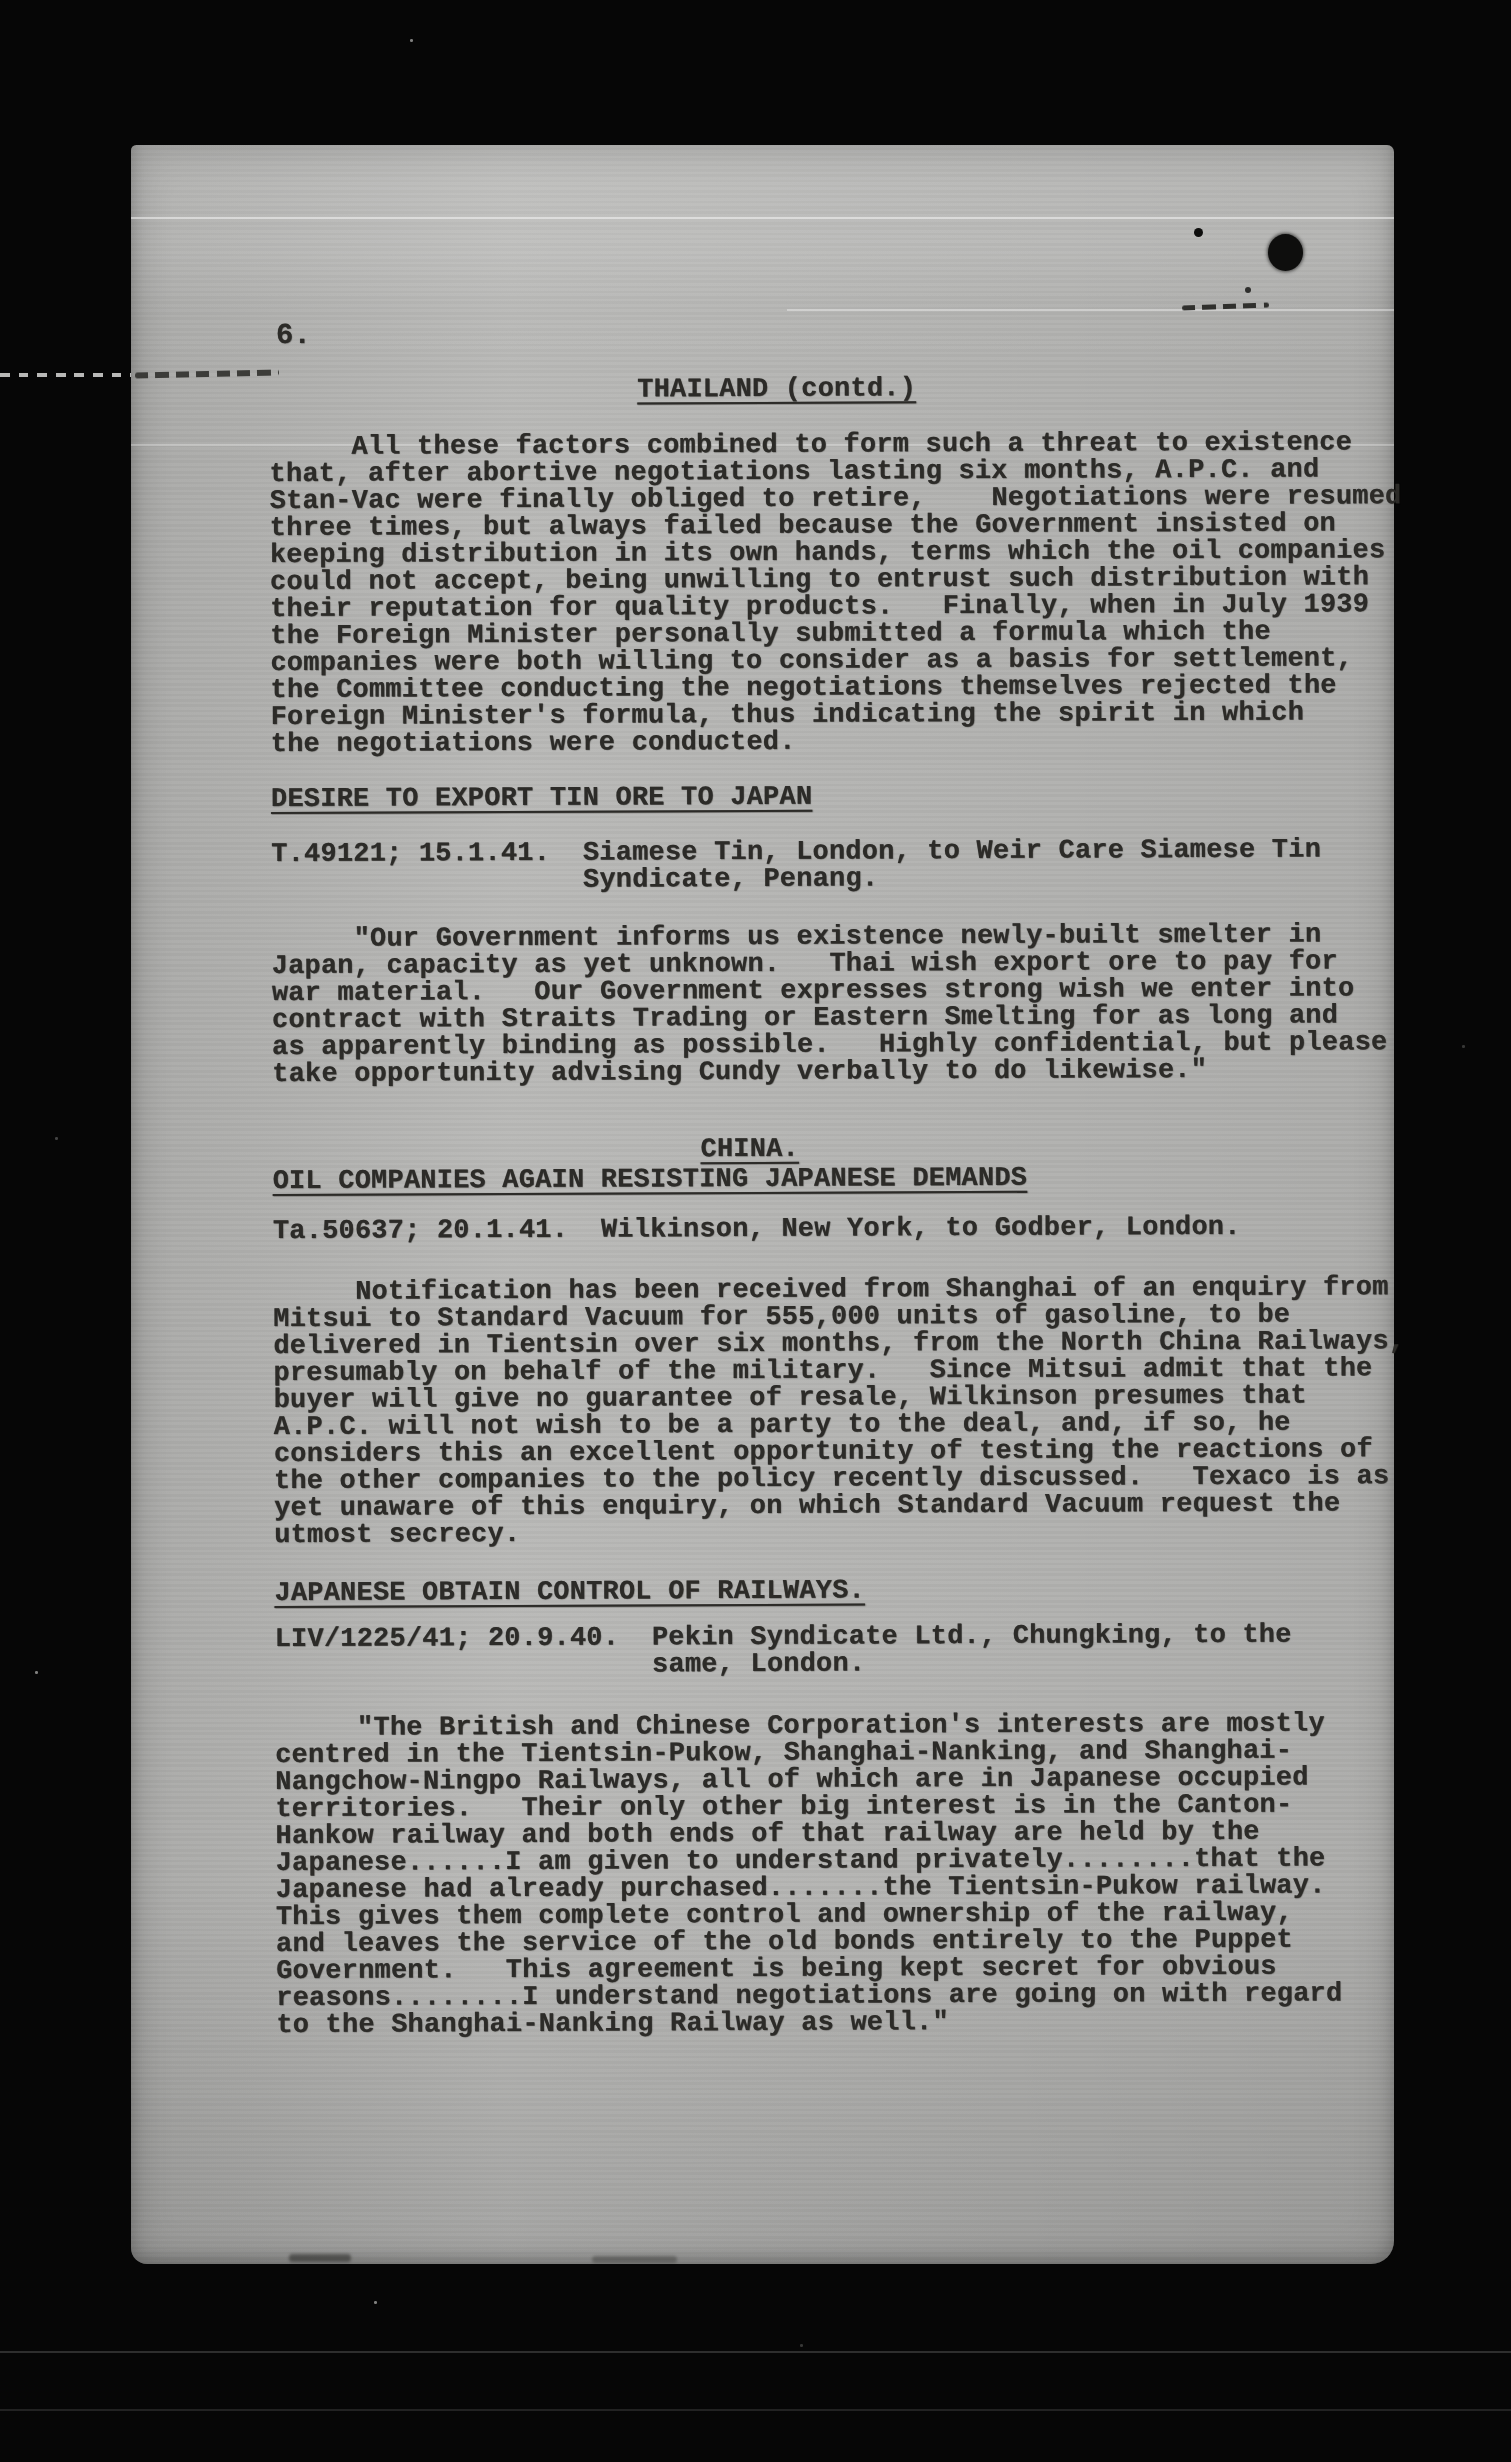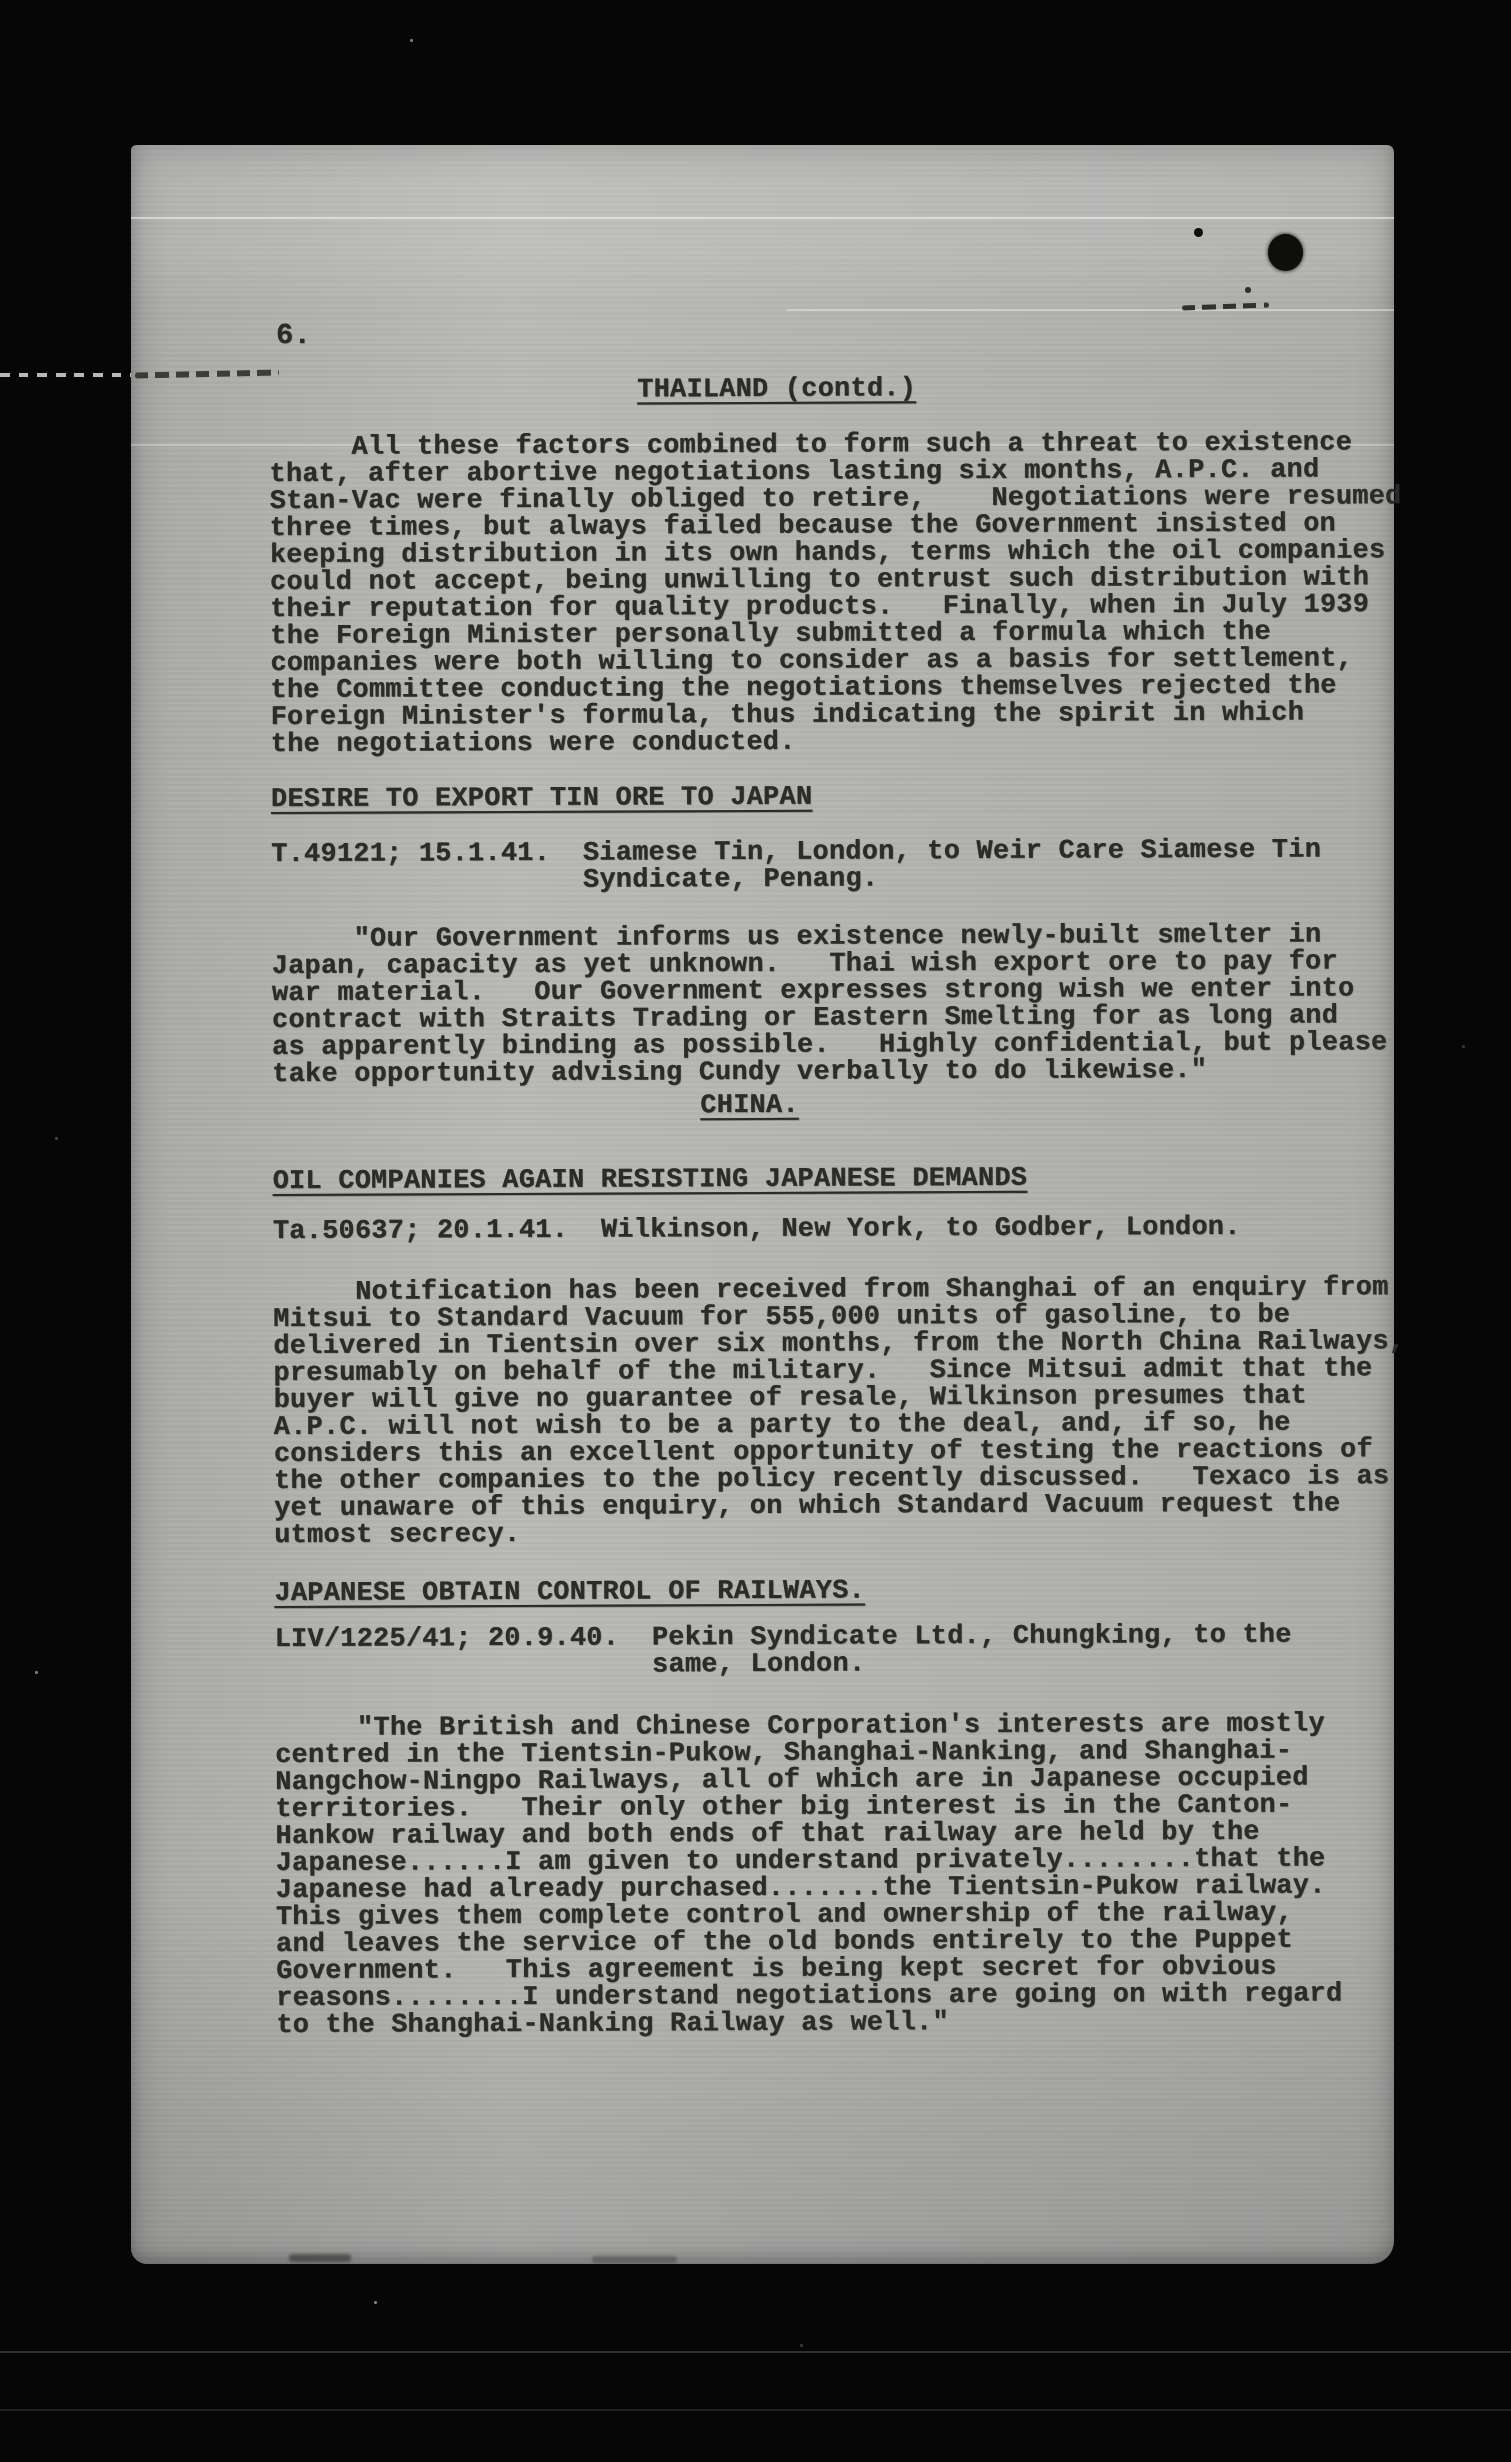--- a/index.html
+++ b/index.html
@@ -95,21 +95,21 @@
       <div class="txt" style="top:695px;">T.49121; 15.1.41.  Siamese Tin, London, to Weir Care Siamese Tin
                    Syndicate, Penang.</div>
 
       <div class="txt" style="top:780px;">     "Our Government informs us existence newly-built smelter in
 Japan, capacity as yet unknown.   Thai wish export ore to pay for
 war material.   Our Government expresses strong wish we enter into
 contract with Straits Trading or Eastern Smelting for as long and
 as apparently binding as possible.   Highly confidential, but please
 take opportunity advising Cundy verbally to do likewise."</div>
 
-      <div class="txt hd" style="left:567px;top:948px;">CHINA.</div>
+      <div class="txt hd" style="left:567px;top:992px;">CHINA.</div>
 
       <div class="txt hd" style="top:1022px;">OIL COMPANIES AGAIN RESISTING JAPANESE DEMANDS</div>
 
       <div class="txt" style="top:1072px;">Ta.50637; 20.1.41.  Wilkinson, New York, to Godber, London.</div>
 
       <div class="txt" style="top:1133px;">     Notification has been received from Shanghai of an enquiry from
 Mitsui to Standard Vacuum for 555,000 units of gasoline, to be
 delivered in Tientsin over six months, from the North China Railways,
 presumably on behalf of the military.   Since Mitsui admit that the
 buyer will give no guarantee of resale, Wilkinson presumes that

